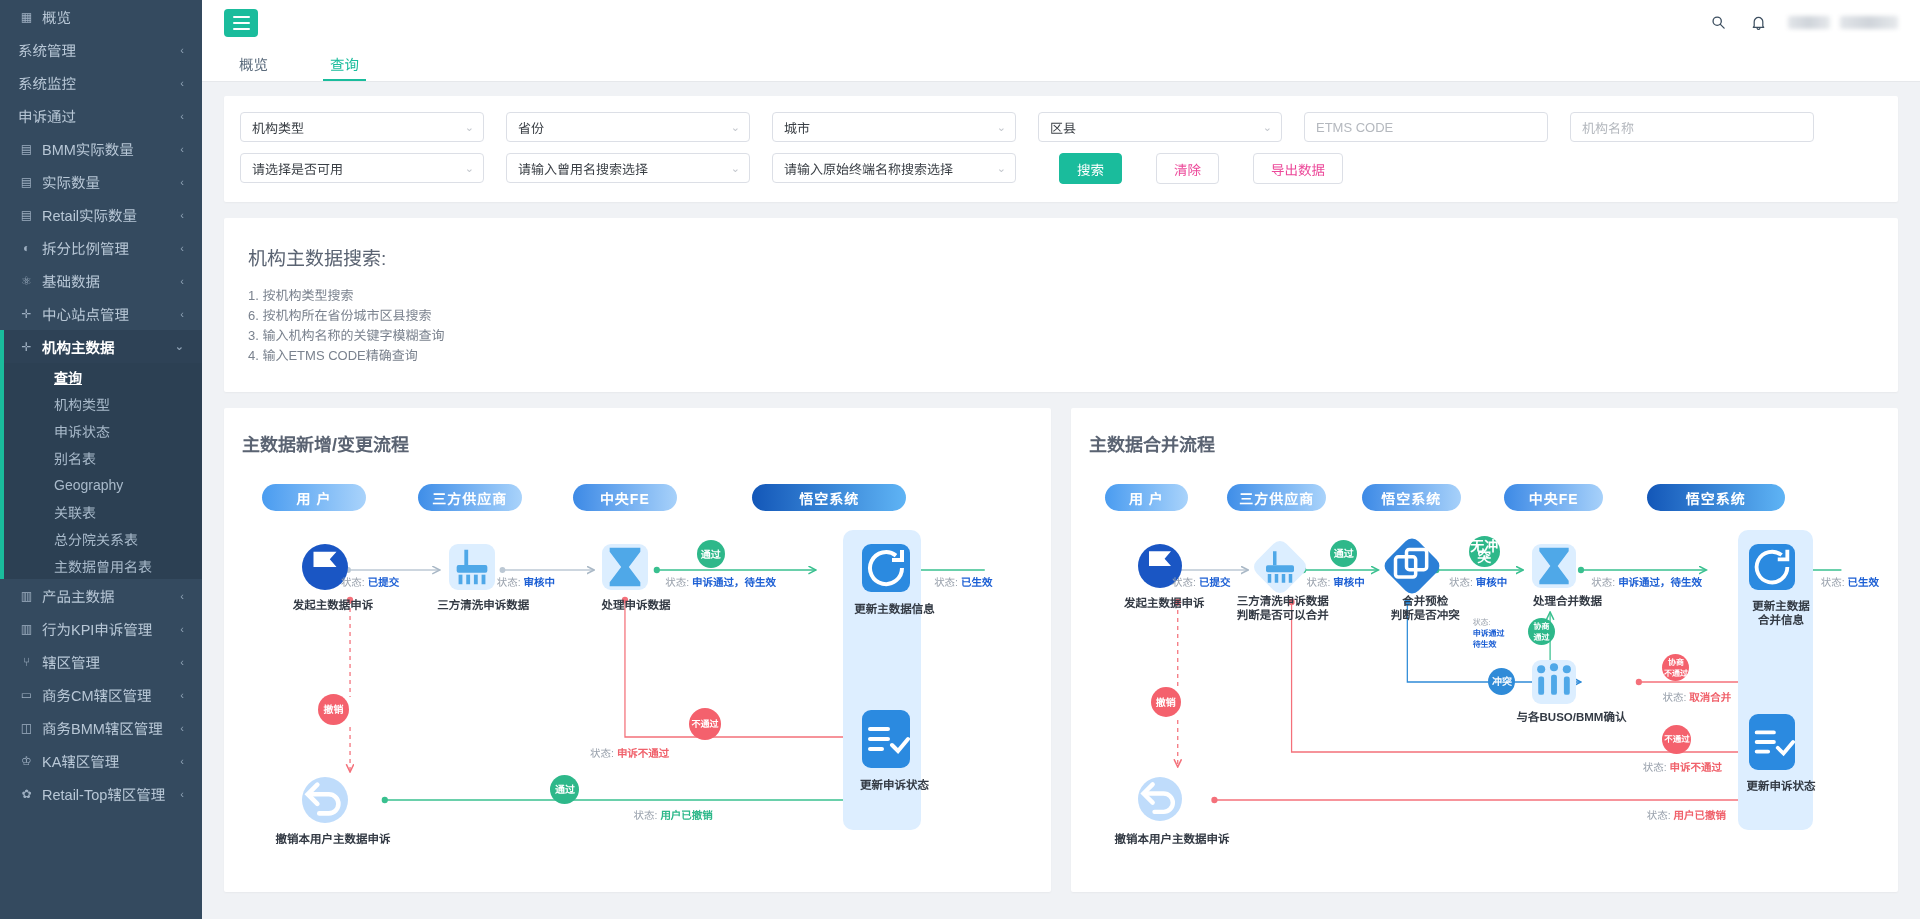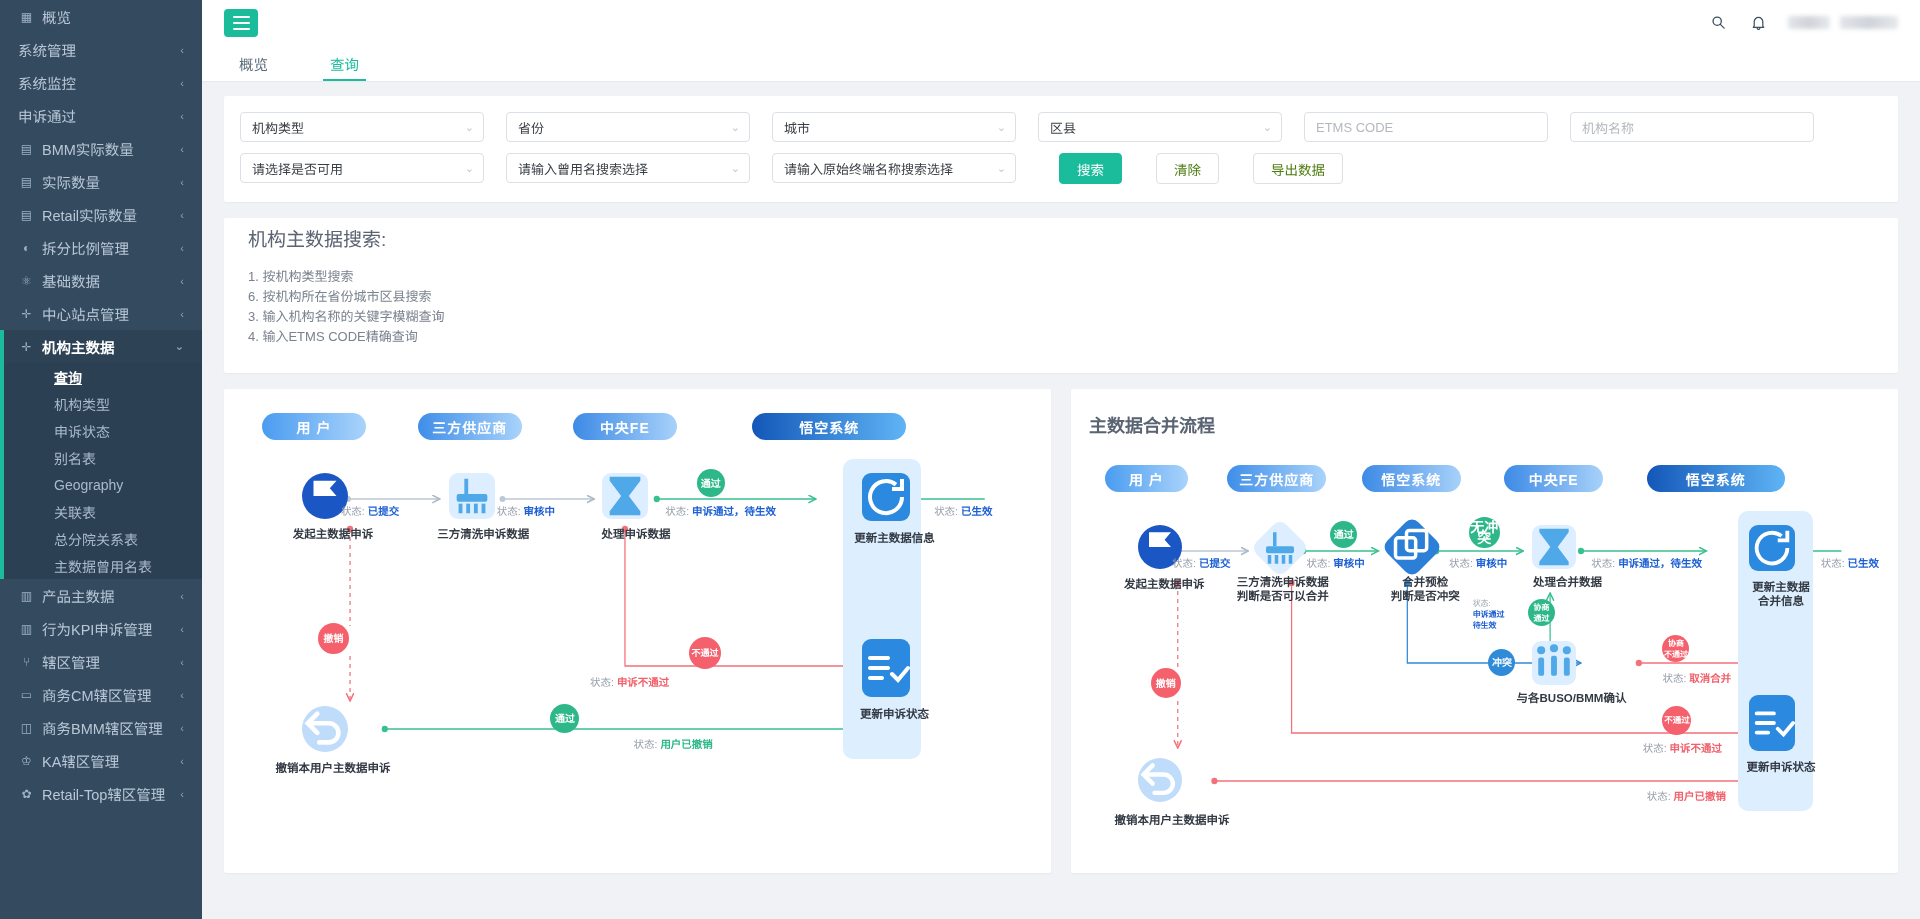--- a/index.html
+++ b/index.html
@@ -98,24 +98,24 @@
   .txt-box { color: #b4b8be; cursor: text; }
   .sel-ph { color: #3a3f45; }
   .caret {
     position: absolute; right: 10px; top: 0; height: 30px; display: flex;
     align-items: center; color: #c2c6cc; font-size: 11px; pointer-events: none;
   }
   .btn { height: 31px; border-radius: 4px; font-size: 13.5px; padding: 0 17px;
     display: inline-flex; align-items: center; justify-content: center;
     cursor: pointer; margin-right: 13px; white-space: nowrap; margin-left: 21px; }
   .btn-primary { background: #1abc9c; color: #fff; border: 1px solid #1abc9c; }
-  .btn-default { background: #fff; color: #4d7c0f; border: 1px solid #dcdfe6; }
+  .btn-default { background: #fff; color: #ec4899; border: 1px solid #dcdfe6; }
 
   
-  .info-card { padding: 6px 24px 26px 24px; margin-bottom: 16px; }
+  .info-card { padding: 25px 24px 26px 24px; margin-bottom: 16px; }
   .info-title { font-size: 19px; color: #5a6372; font-weight: normal; margin-bottom: 16px; }
   .info-list { list-style: none; font-size: 13px; color: #7a828e; line-height: 20px; }
 
   
   .flow-row { display: flex; gap: 20px; }
   .flow-card { flex: 1 1 0; padding: 22px 18px 10px 18px; min-height: 420px; position: relative; }
   .flow-title { font-size: 18px; color: #5a6372; margin-bottom: 26px; }
   .flow-canvas { position: relative; width: 100%; height: 400px; }
   .flow-canvas svg { position:absolute; left:0; top:0; width:100%; height:100%; }
 
@@ -372,20 +372,21 @@
           <li>1. 按机构类型搜索</li>
           <li>6. 按机构所在省份城市区县搜索</li>
           <li>3. 输入机构名称的关键字模糊查询</li>
           <li>4. 输入ETMS CODE精确查询</li>
         </ul>
       </section>
 
       <div class="flow-row">
 
         <section class="card flow-card">
+          <h2 class="flow-title">主数据新增/变更流程</h2>
           <div class="flow-canvas">
             <svg viewBox="0 0 820 400" preserveAspectRatio="none">
               <defs>
                 <marker id="ahG" markerWidth="7" markerHeight="7" refX="6" refY="3" orient="auto">
                   <path d="M0,0 L6,3 L0,6" fill="none" stroke="#39c08f" stroke-width="1.2"></path>
                   </marker>
                 <marker id="ahGr" markerWidth="7" markerHeight="7" refX="6" refY="3" orient="auto">
                   <path d="M0,0 L6,3 L0,6" fill="none" stroke="#a9b8c6" stroke-width="1.2"></path>
                   </marker>
                 <marker id="ahR" markerWidth="7" markerHeight="7" refX="6" refY="3" orient="auto">

